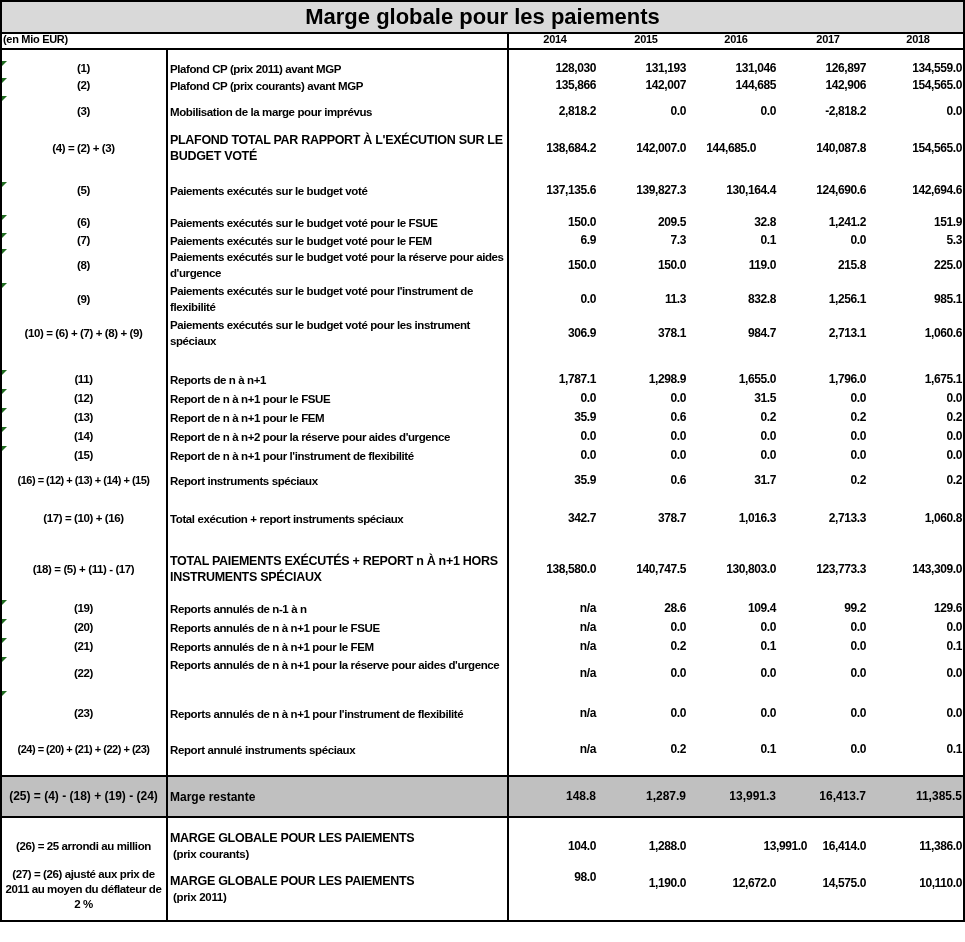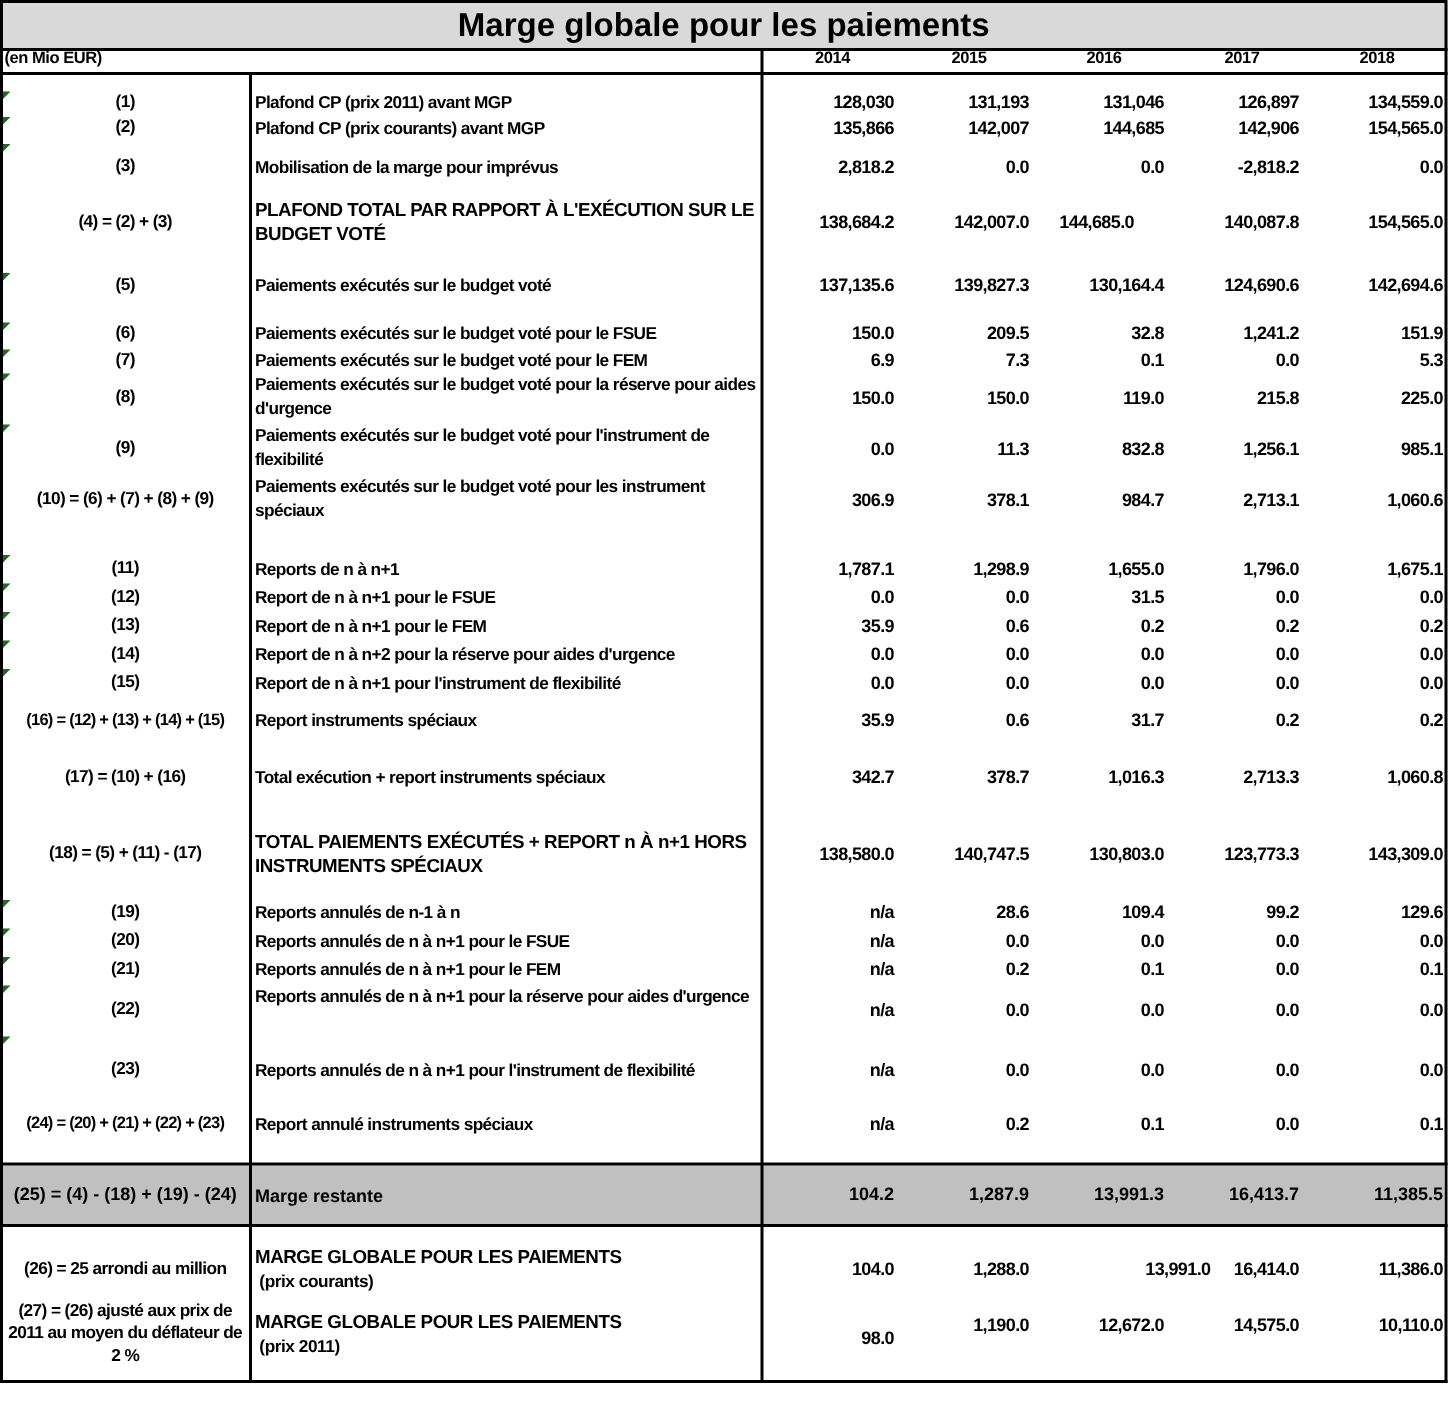--- a/index.html
+++ b/index.html
@@ -314,21 +314,21 @@
     <span class="val" style="left:508px">n/a</span>
     <span class="val" style="left:598px">0.2</span>
     <span class="val" style="left:688px">0.1</span>
     <span class="val" style="left:778px">0.0</span>
     <span class="val" style="left:874px">0.1</span>
   </div>
 
   <div class="row row25" style="top:789px">
     <span class="formula">(25) = (4) - (18) + (19) - (24)</span>
     <span class="label">Marge restante</span>
-    <span class="val" style="left:508px">104.2</span>
+    <span class="val" style="left:508px">148.8</span>
     <span class="val" style="left:598px">1,287.9</span>
     <span class="val" style="left:688px">13,991.3</span>
     <span class="val" style="left:778px">16,413.7</span>
     <span class="val" style="left:874px">11,385.5</span>
   </div>
 
   <div class="row" style="top:830px">
     <span class="formula" style="top:9px">(26) = 25 arrondi au million</span>
     <span class="label big">
       <span>MARGE GLOBALE POUR LES PAIEMENTS</span><br>
@@ -340,20 +340,20 @@
     <span class="val" style="left:778px; top:9px">16,414.0</span>
     <span class="val" style="left:874px; top:9px">11,386.0</span>
   </div>
 
   <div class="row" style="top:867px">
     <span class="formula" style="line-height:15px; padding:0 2px; box-sizing:border-box;">(27) = (26) ajusté aux prix de 2011 au moyen du déflateur de 2 %</span>
     <span class="label big" style="top:6px">
       <span>MARGE GLOBALE POUR LES PAIEMENTS</span><br>
       <span style="white-space:pre; font-size:11.5px"> (prix 2011)</span>
     </span>
-    <span class="val" style="left:508px; top:18px">98.0</span>
+    <span class="val" style="left:508px; top:3px">98.0</span>
     <span class="val" style="left:598px; top:9px">1,190.0</span>
     <span class="val" style="left:688px; top:9px">12,672.0</span>
     <span class="val" style="left:778px; top:9px">14,575.0</span>
     <span class="val" style="left:874px; top:9px">10,110.0</span>
   </div>
 
 </div>
 
 </body></html>

